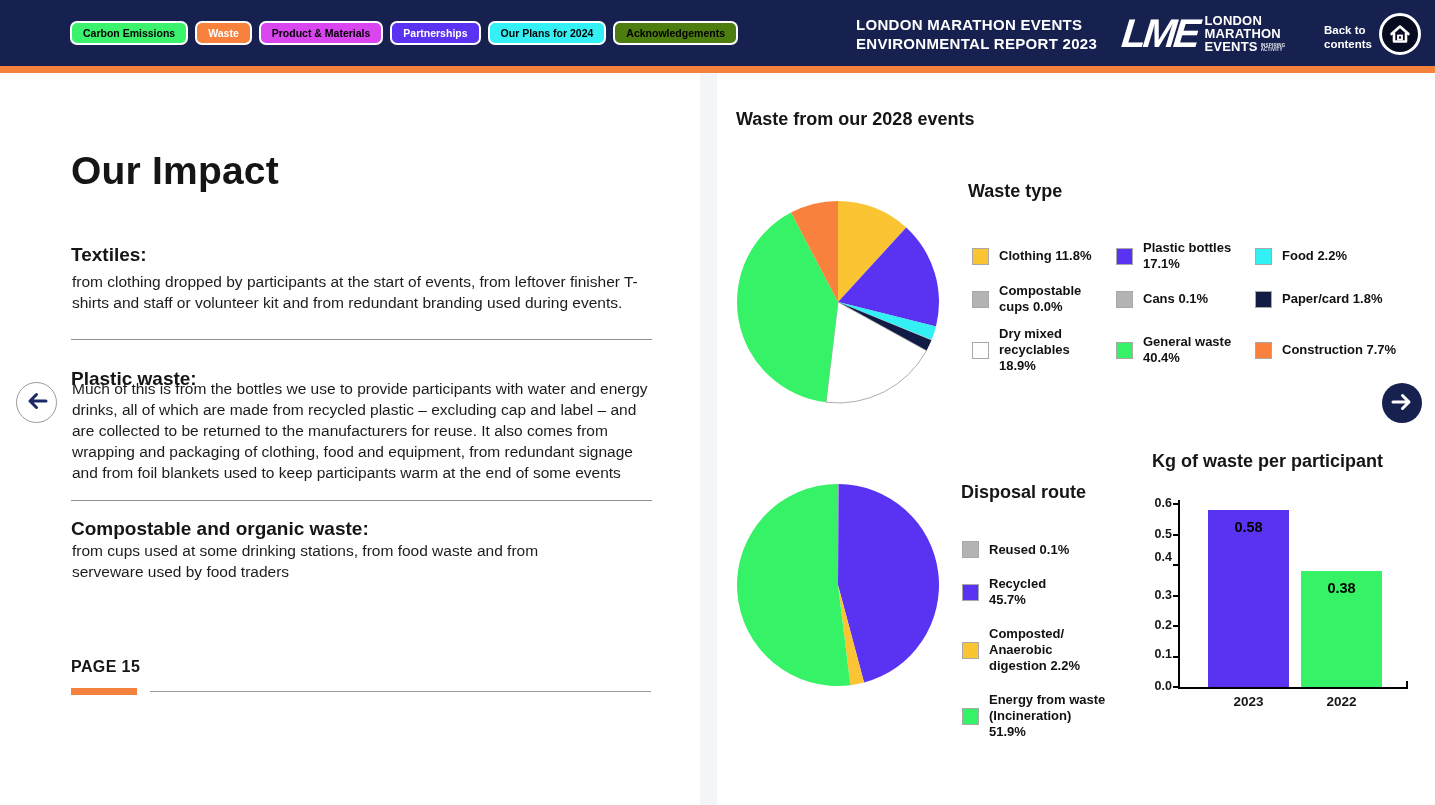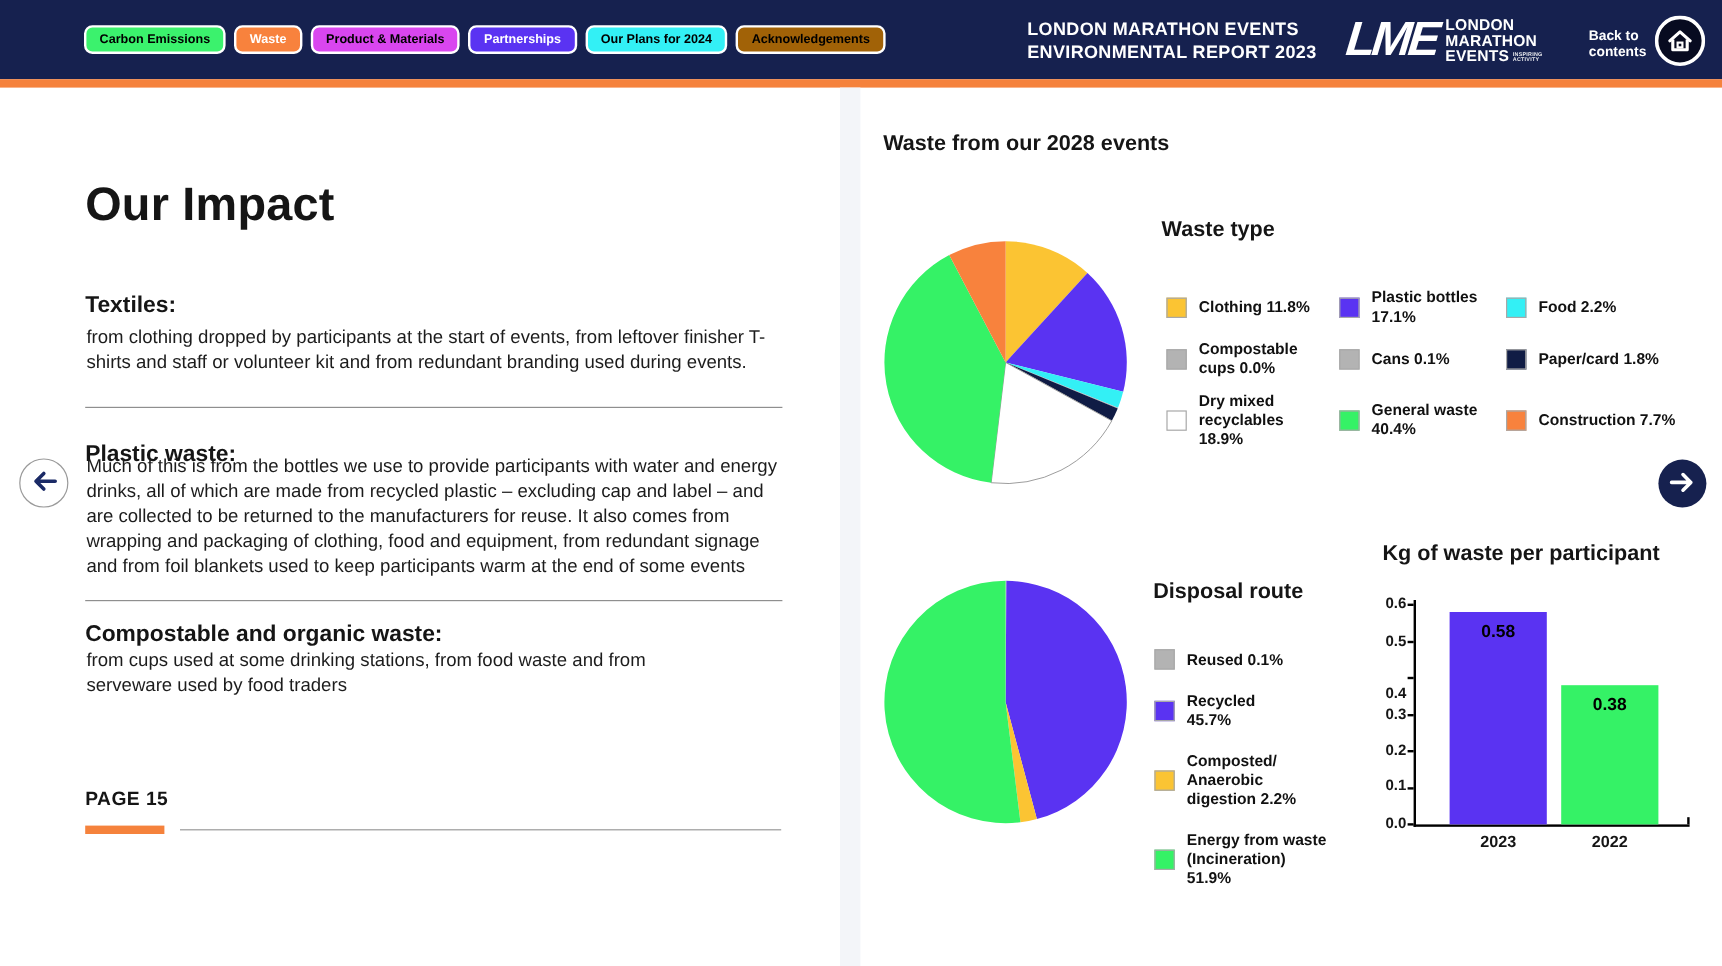--- a/index.html
+++ b/index.html
@@ -65,21 +65,21 @@
 
 <div class="canvas">
 
   <header class="header" style="background: rgb(22, 33, 79);">
     <nav class="nav" id="nav">
         <button class="nav-btn" style="background: rgb(59, 242, 109); color: rgb(0, 0, 0);">Carbon Emissions</button>
         <button class="nav-btn" style="background: rgb(248, 130, 61); color: rgb(255, 255, 255);">Waste</button>
         <button class="nav-btn" style="background: #d946ef; color: rgb(0, 0, 0);">Product &amp; Materials</button>
         <button class="nav-btn" style="background: rgb(90, 51, 242); color: rgb(255, 255, 255);">Partnerships</button>
         <button class="nav-btn" style="background: rgb(51, 240, 245); color: rgb(0, 0, 0);">Our Plans for 2024</button>
-        <button class="nav-btn" style="background: #a16207; color: rgb(0, 0, 0);">Acknowledgements</button>
+        <button class="nav-btn" style="background: #4d7c0f; color: rgb(0, 0, 0);">Acknowledgements</button>
       </nav>
 
     <div class="report-title">
       <div>LONDON MARATHON EVENTS</div>
       <div>ENVIRONMENTAL REPORT 2023</div>
     </div>
 
     <div class="logo">
       <span class="logo-monogram">LME</span>
       <span class="logo-stack">
@@ -220,21 +220,21 @@
   <div class="chart-title t-bar">Kg of waste per participant</div>
   <div class="bar-chart" id="bar-chart">
       <div class="bc-abs bc-ytick-label" style="left: 0px; top: 187px;">0.0</div>
       <div class="bc-abs " style="left: 33px; top: 194px; width: 5px; height: 2px; background: rgb(0, 0, 0);"></div>
       <div class="bc-abs bc-ytick-label" style="left: 0px; top: 155px;">0.1</div>
       <div class="bc-abs " style="left: 33px; top: 163.5px; width: 5px; height: 2px; background: rgb(0, 0, 0);"></div>
       <div class="bc-abs bc-ytick-label" style="left: 0px; top: 126px;">0.2</div>
       <div class="bc-abs " style="left: 33px; top: 133px; width: 5px; height: 2px; background: rgb(0, 0, 0);"></div>
       <div class="bc-abs bc-ytick-label" style="left: 0px; top: 95.5px;">0.3</div>
       <div class="bc-abs " style="left: 33px; top: 102.5px; width: 5px; height: 2px; background: rgb(0, 0, 0);"></div>
-      <div class="bc-abs bc-ytick-label" style="left: 0px; top: 79px;">0.4</div>
+      <div class="bc-abs bc-ytick-label" style="left: 0px; top: 58px;">0.4</div>
       <div class="bc-abs " style="left: 33px; top: 72px; width: 5px; height: 2px; background: rgb(0, 0, 0);"></div>
       <div class="bc-abs bc-ytick-label" style="left: 0px; top: 34.5px;">0.5</div>
       <div class="bc-abs " style="left: 33px; top: 41.5px; width: 5px; height: 2px; background: rgb(0, 0, 0);"></div>
       <div class="bc-abs bc-ytick-label" style="left: 0px; top: 4px;">0.6</div>
       <div class="bc-abs " style="left: 33px; top: 11px; width: 5px; height: 2px; background: rgb(0, 0, 0);"></div>
       <div class="bc-abs " style="left: 38px; top: 8px; width: 2px; height: 189px; background: rgb(0, 0, 0);"></div>
       <div class="bc-abs " style="left: 38px; top: 195px; width: 230px; height: 2px; background: rgb(0, 0, 0);"></div>
       <div class="bc-abs " style="left: 266px; top: 189px; width: 2px; height: 6px; background: rgb(0, 0, 0);"></div>
       <div class="bc-abs " style="left: 68px; top: 18.1px; width: 81px; height: 176.9px; background: rgb(90, 51, 242);"></div>
       <div class="bc-abs bc-val" style="left: 68px; top: 27.1px; width: 81px;">0.58</div>

